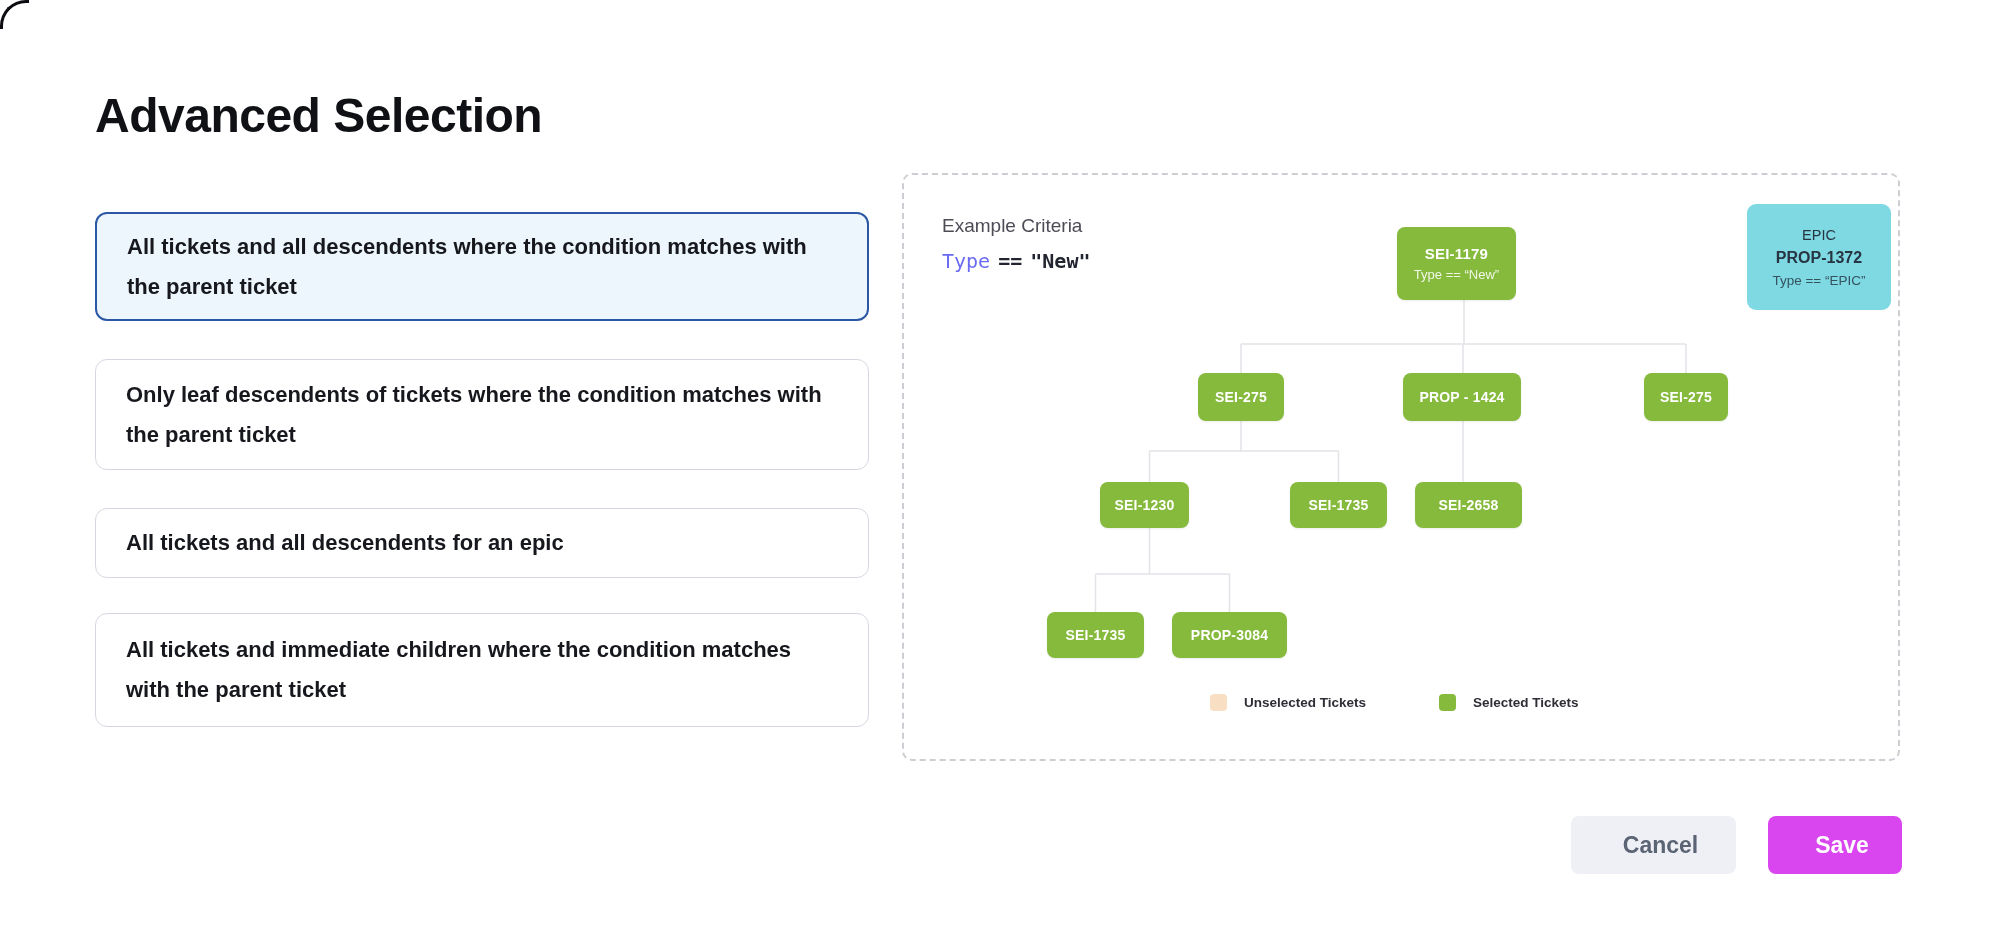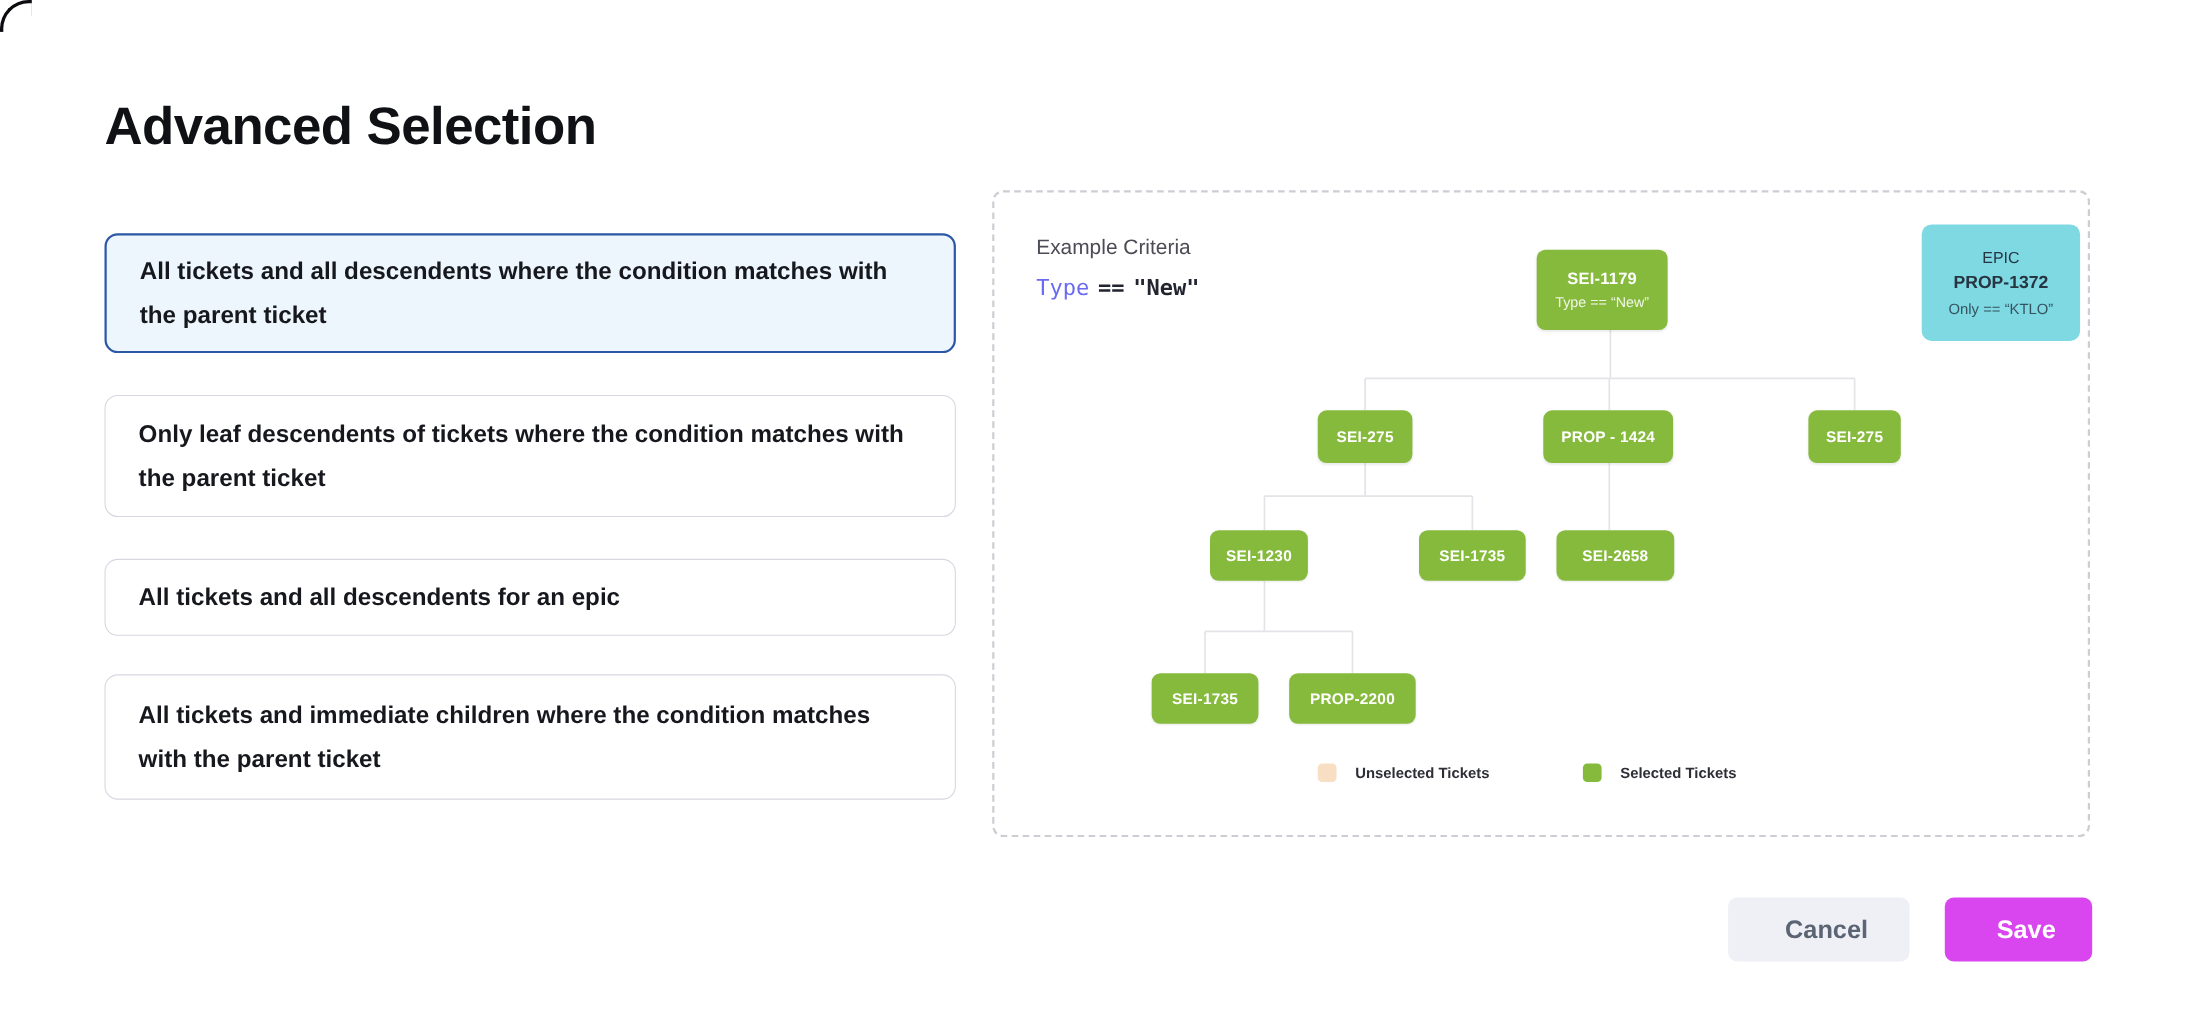--- a/index.html
+++ b/index.html
@@ -67,21 +67,21 @@
     display:flex;flex-direction:column;align-items:center;justify-content:center;gap:6px;
   }
   .epic-type{font-size:14.5px;font-weight:400;}
   .epic-id{font-size:16px;font-weight:700;}
   .epic-cond{font-size:13.5px;font-weight:500;color:rgba(32,44,58,0.78);}
   
   .legend-item{
     position:absolute;display:flex;align-items:center;gap:17px;
     font-size:13.5px;font-weight:700;color:#2e2f36;
   }
-  .legend-unselected{left:294px;top:519px;}
+  .legend-unselected{left:306px;top:519px;}
   .legend-selected{left:535px;top:519px;}
   .swatch{width:17px;height:17px;border-radius:4px;background:#ccc;}
   
   .btn{
     position:absolute;top:816px;height:58px;border:none;border-radius:8px;
     font-family:"Liberation Sans",sans-serif;font-size:23px;font-weight:700;cursor:pointer;padding-left:20px;
   }
   .btn-cancel{left:1571px;width:165px;background:#eef0f5;color:#5b6474;}
   .btn-save{left:1768px;width:134px;background:#d946ef;color:#ffffff;}
 </style>
@@ -134,26 +134,26 @@
     <span>SEI-1179</span>
     <span class="node-sub">Type == “New”</span>
   </div>
   <div class="node" style="left:294px;top:198px;width:86px;height:48px;">SEI-275</div>
   <div class="node" style="left:499px;top:198px;width:118px;height:48px;">PROP - 1424</div>
   <div class="node" style="left:740px;top:198px;width:84px;height:48px;">SEI-275</div>
   <div class="node" style="left:196px;top:307px;width:89px;height:46px;">SEI-1230</div>
   <div class="node" style="left:386px;top:307px;width:97px;height:46px;">SEI-1735</div>
   <div class="node" style="left:511px;top:307px;width:107px;height:46px;">SEI-2658</div>
   <div class="node" style="left:143px;top:437px;width:97px;height:46px;">SEI-1735</div>
-  <div class="node" style="left:268px;top:437px;width:115px;height:46px;">PROP-2200</div>
+  <div class="node" style="left:268px;top:437px;width:115px;height:46px;">PROP-3084</div>
 
   <div class="epic-card">
     <span class="epic-type">EPIC</span>
     <span class="epic-id">PROP-1372</span>
-    <span class="epic-cond">Only == “KTLO”</span>
+    <span class="epic-cond">Type == “EPIC”</span>
   </div>
 
   <div class="legend-item legend-unselected">
     <span class="swatch" style="background: rgb(248, 223, 196);"></span>
     <span>Unselected Tickets</span>
   </div>
   <div class="legend-item legend-selected">
     <span class="swatch" style="background: rgb(134, 186, 60);"></span>
     <span>Selected Tickets</span>
   </div>

